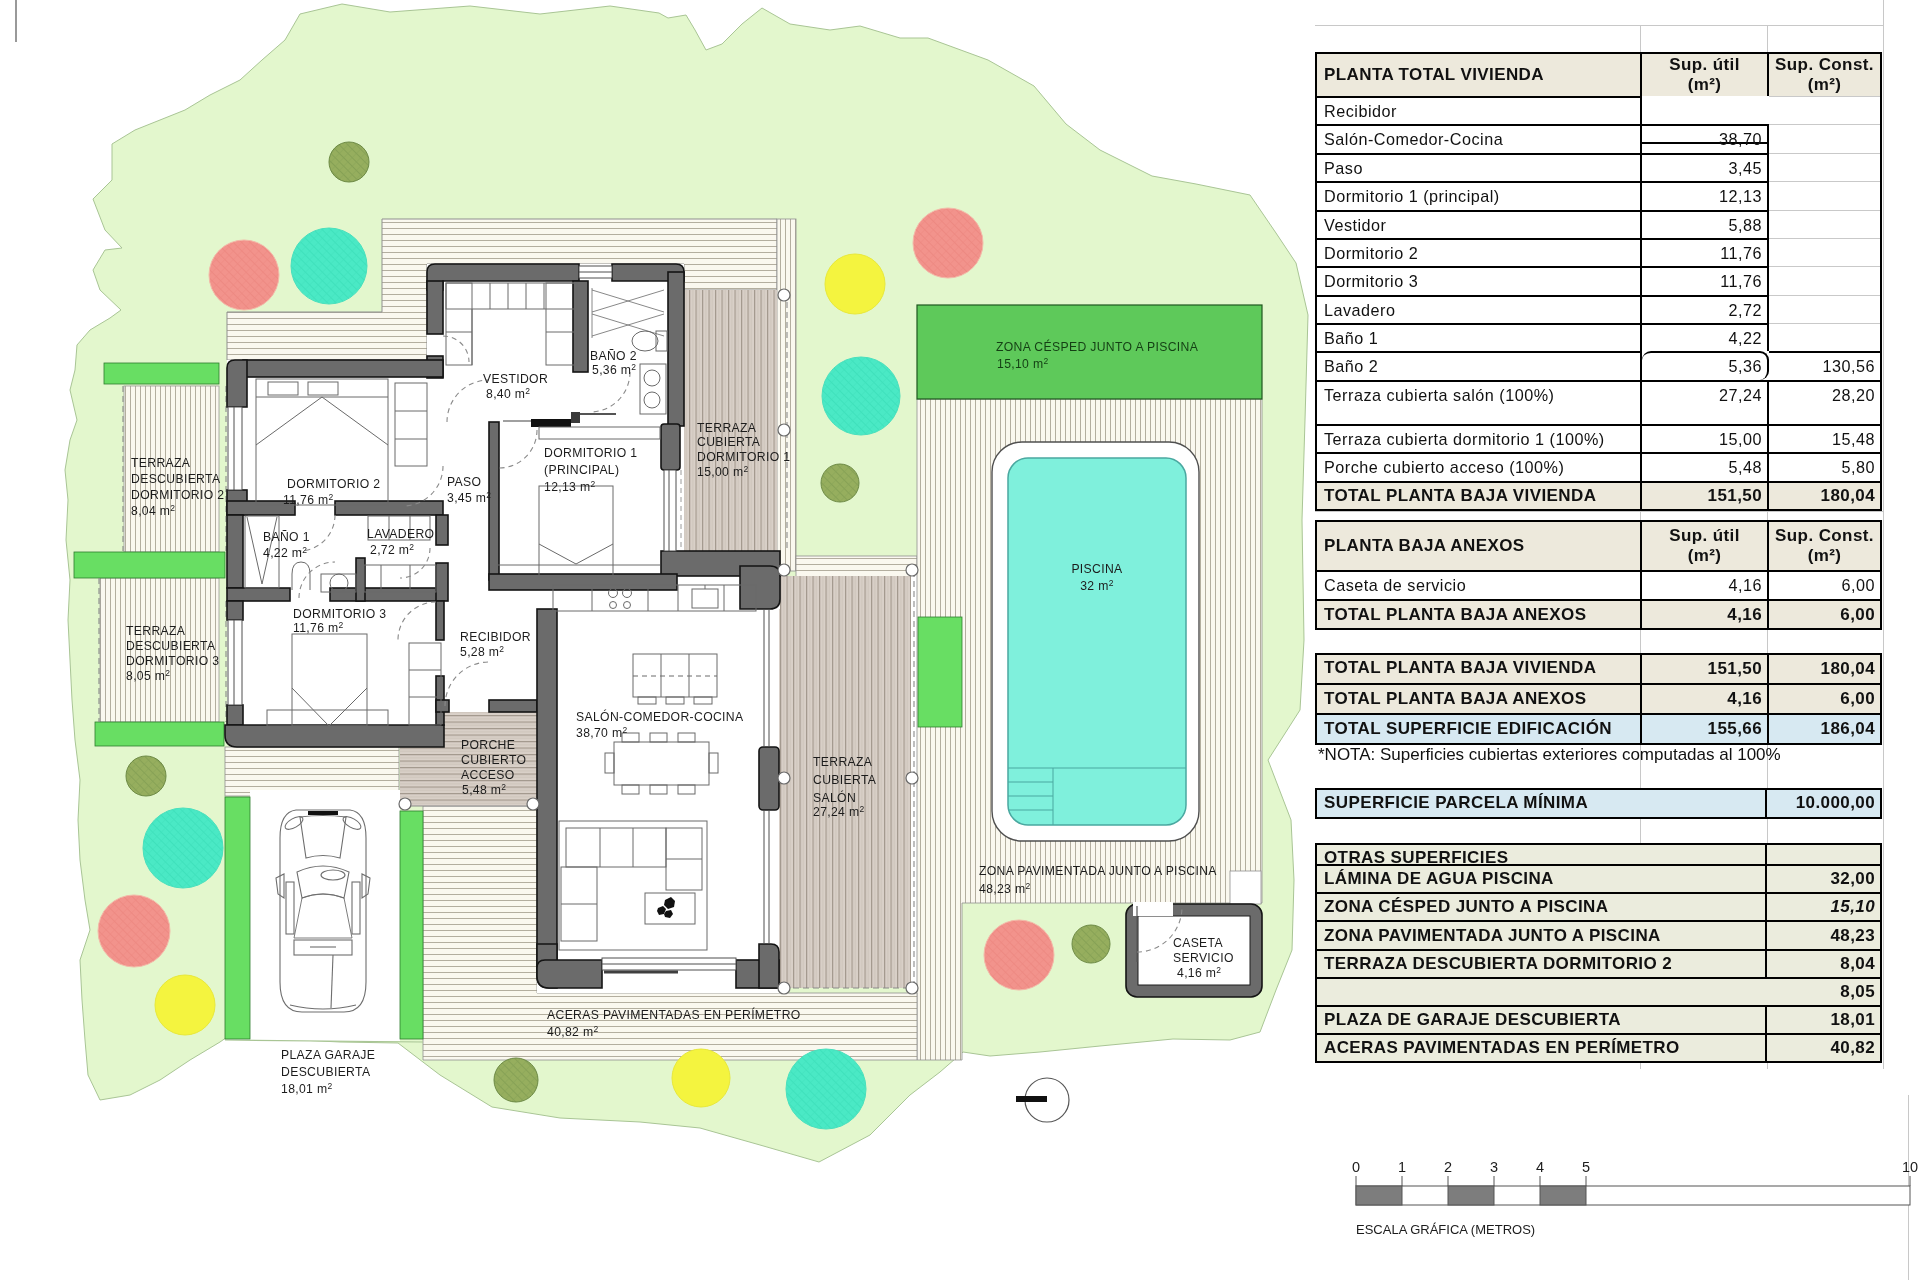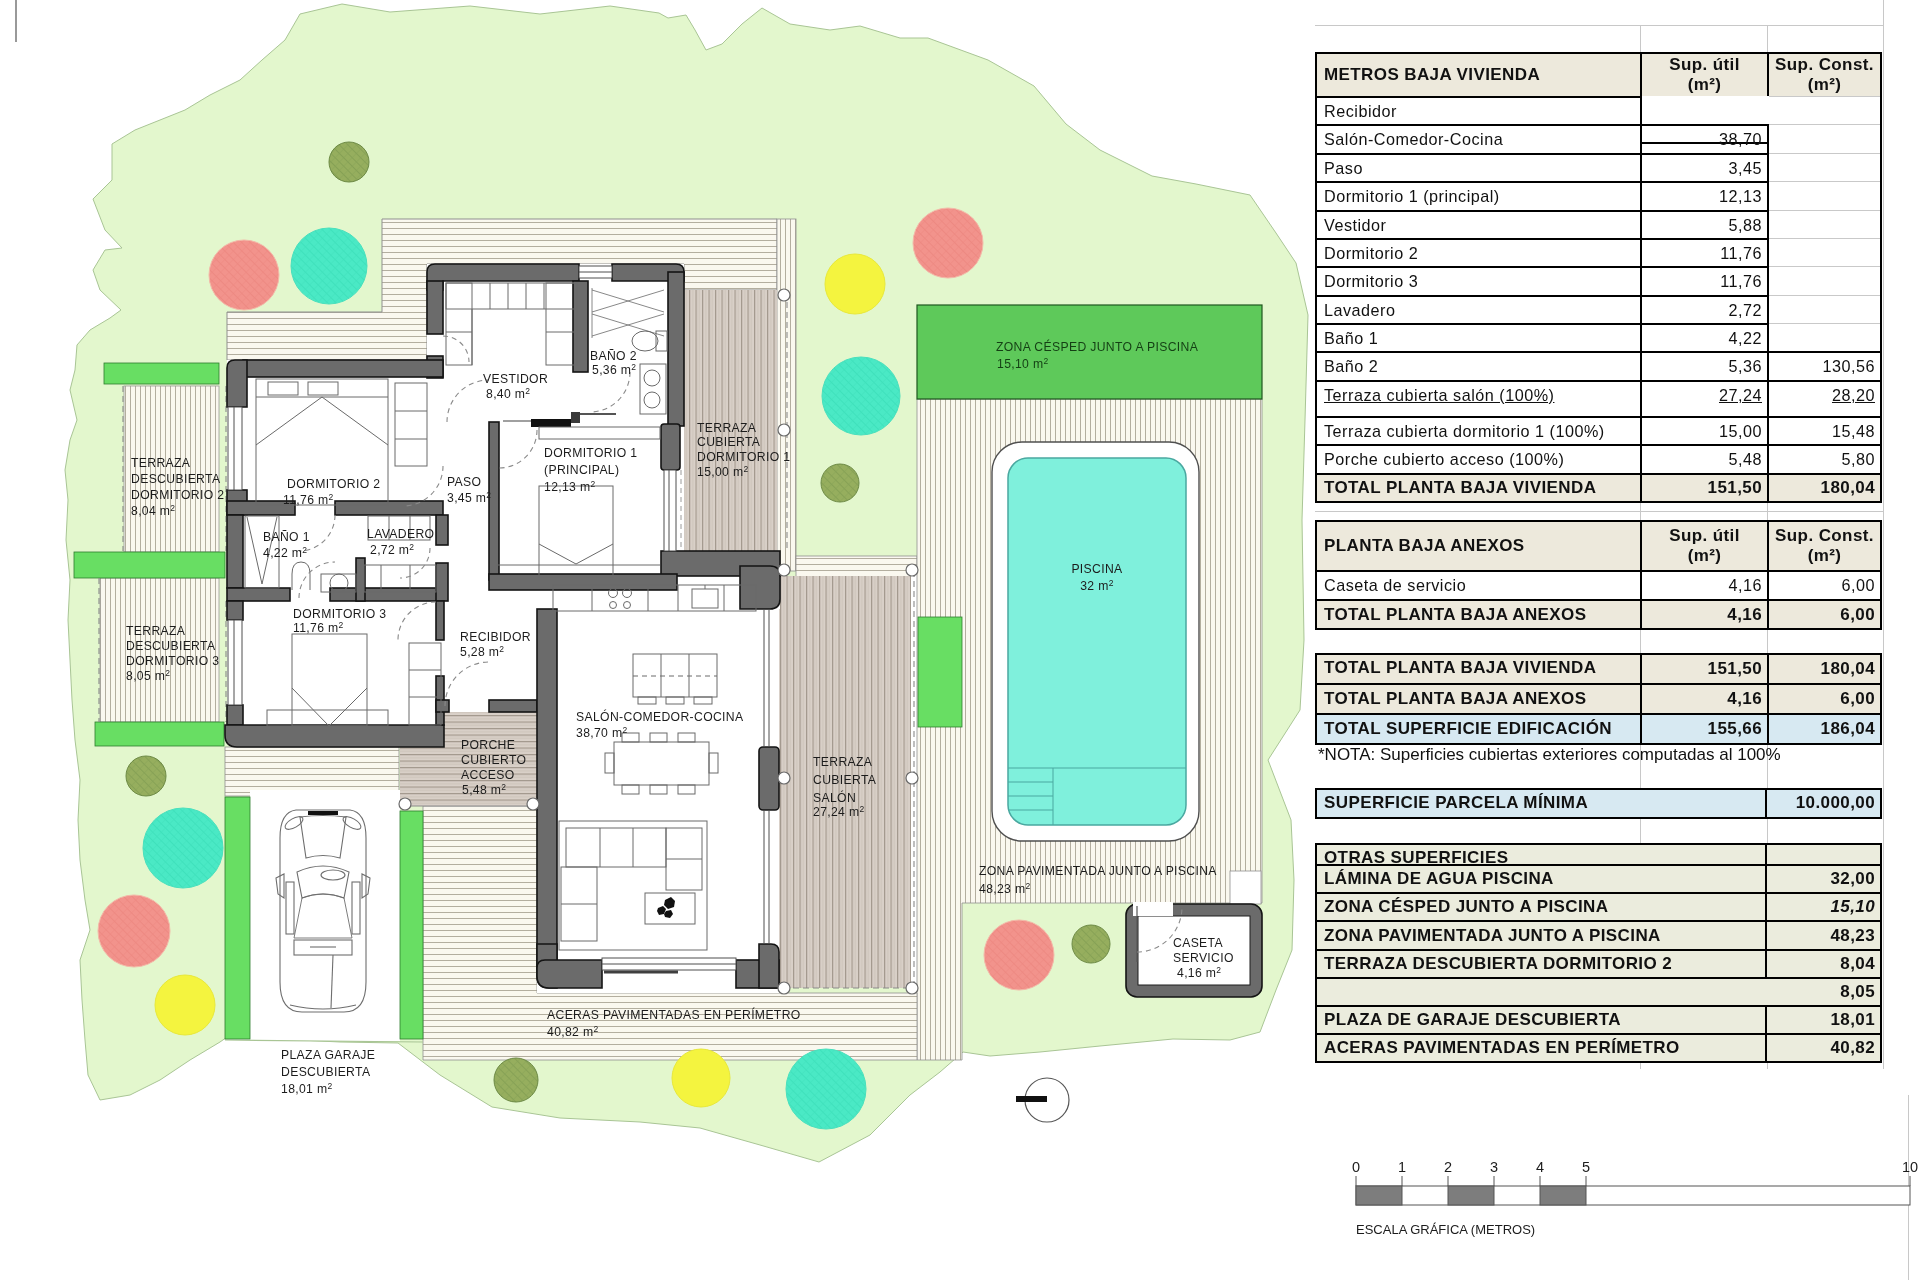--- a/index.html
+++ b/index.html
@@ -548,21 +548,21 @@
 <div class="gridline" style="left:1640px;top:26px;width:1px;height:1043px"></div>
 <div class="gridline" style="left:1767px;top:26px;width:1px;height:1043px"></div>
 <div class="gridline" style="left:1883px;top:0px;width:1px;height:1069px"></div>
 <div class="gridline" style="left:1908px;top:1095px;width:1px;height:185px"></div>
 <div class="gridline" style="left:1315px;top:25px;width:568px;height:1px"></div>
 <div class="gridline" style="left:1315px;top:511px;width:568px;height:1px"></div>
 
 
 <div class="tbl" style="top:52px;">
   <div class="trow b fs17" style="height:42px;">
-    <div class="c1 beige" style="line-height:42px;">METROS BAJA VIVIENDA</div>
+    <div class="c1 beige" style="line-height:42px;">PLANTA TOTAL VIVIENDA</div>
     <div class="c2 beige" style="text-align:center;padding:1px 0 0 0;line-height:20px;">Sup. útil<br>(m²)</div>
     <div class="c3 beige" style="text-align:center;padding:1px 0 0 0;line-height:20px;">Sup. Const.<br>(m²)</div>
   </div>
   <div class="trow fs16" style="height:28px;">
         <div class="c1 bt" style="line-height:26px;">Recibidor</div>
         <div class="c2 bt" style="line-height:26px;margin-top:46px;">5,28</div>
         <div class="c3 btl" style="line-height:26px;"></div>
       </div>
   <div class="trow fs16" style="height:29px;">
         <div class="c1 bt" style="line-height:27px;">Salón-Comedor-Cocina</div>
@@ -599,24 +599,24 @@
         <div class="c2 bt" style="line-height:26px;">2,72</div>
         <div class="c3 btl" style="line-height:26px;"></div>
       </div>
   <div class="trow fs16" style="height:28px;">
         <div class="c1 bt" style="line-height:26px;">Baño 1</div>
         <div class="c2 bt" style="line-height:26px;">4,22</div>
         <div class="c3 btl" style="line-height:26px;"></div>
       </div>
   <div class="trow fs16" style="height:29px;">
         <div class="c1 bt" style="line-height:27px;">Baño 2</div>
-        <div class="c2 bt" style="line-height:27px;">5,36</div>
+        <div class="c2 bt" style="line-height:27px;border-radius:9px;">5,36</div>
         <div class="c3 bt" style="line-height:27px;">130,56</div>
       </div>
-  <div class="trow fs16" style="height:36px;text-decoration:underline;">
+  <div class="trow fs16" style="height:44px;">
         <div class="c1 bt" style="line-height:26px;">Terraza cubierta salón (100%)</div>
         <div class="c2 bt" style="line-height:26px;">27,24</div>
         <div class="c3 bt" style="line-height:26px;">28,20</div>
       </div>
   <div class="trow fs16" style="height:28px;">
         <div class="c1 bt" style="line-height:26px;">Terraza cubierta dormitorio 1 (100%)</div>
         <div class="c2 bt" style="line-height:26px;">15,00</div>
         <div class="c3 bt" style="line-height:26px;">15,48</div>
       </div>
   <div class="trow fs16" style="height:29px;">

